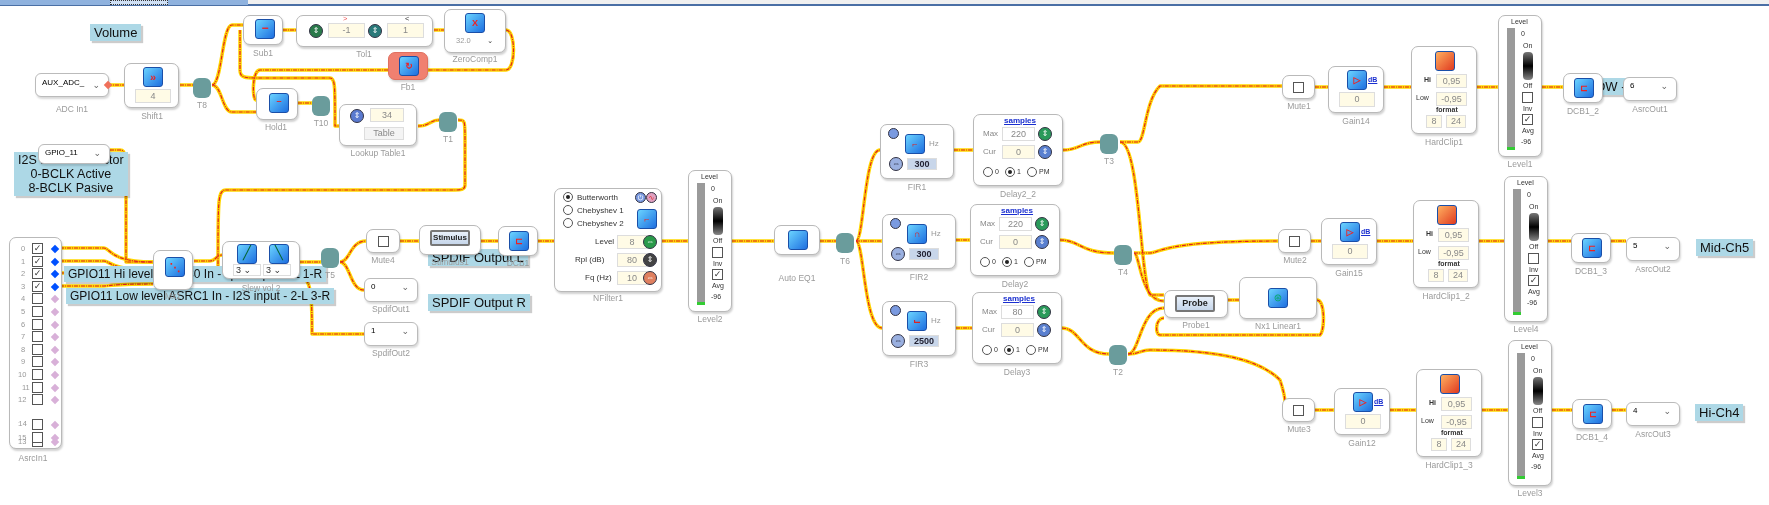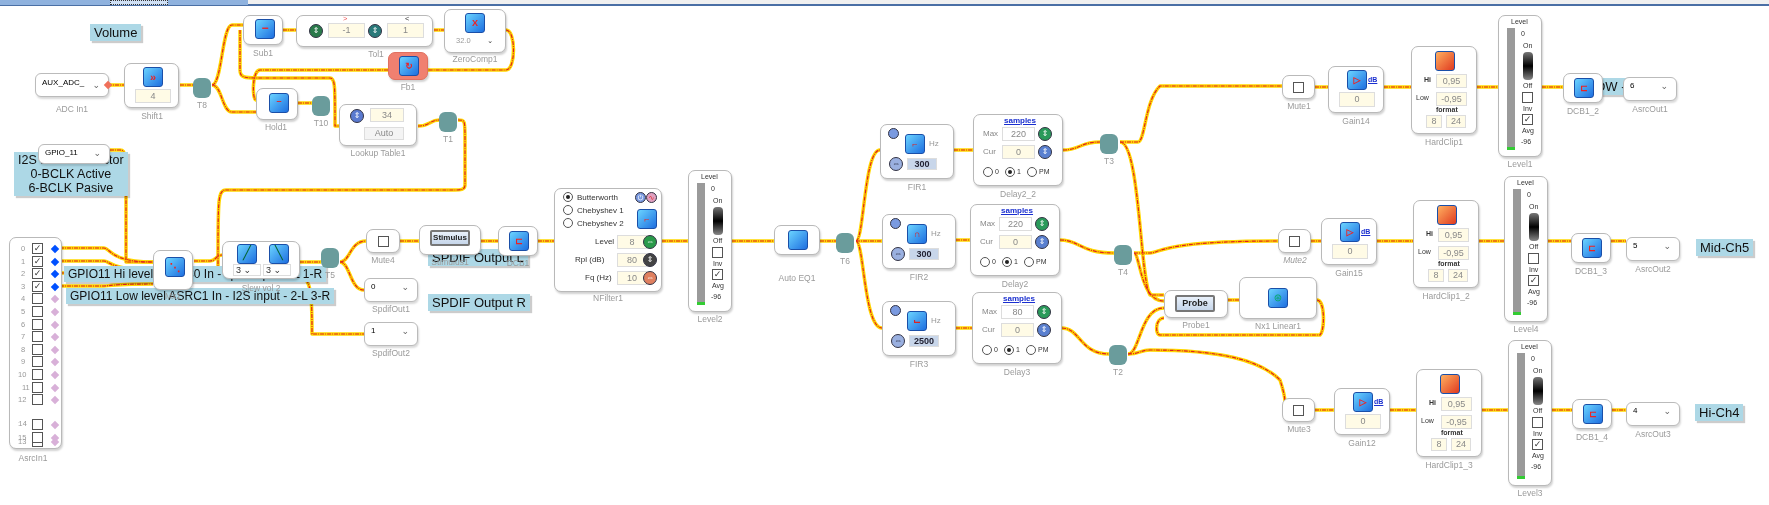--- a/index.html
+++ b/index.html
@@ -169,21 +169,21 @@
         <path d="M1552,410 H1572"></path>
         <path d="M1612,410 H1626"></path>
       </g>
   </g>
 </svg>
 
 <div class="note" style="left:90px;top:24px">Volume</div>
 <div class="note" style="left:14px;top:152px;text-align:center;line-height:14px;font-size:12.5px">
   <div>I2S BCLK Detector</div>
   <div>0-BCLK Active</div>
-  <div>6-BCLK Pasive</div>
+  <div>8-BCLK Pasive</div>
 </div>
 <div class="note" style="left:64px;top:266px;font-size:12px">GPIO11 Hi level -ASRC0 In - spdif input 0-L 1-R</div>
 <div class="note" style="left:66px;top:288px;font-size:12px">GPIO11 Low level ASRC1 In - I2S input - 2-L 3-R</div>
 <div class="note" style="left:428px;top:249px">SPDIF Output L</div>
 <div class="note" style="left:428px;top:294px">SPDIF Output R</div>
 <div class="note" style="left:1584px;top:78px">LOW - Ch6</div>
 <div class="note" style="left:1696px;top:239px">Mid-Ch5</div>
 <div class="note" style="left:1695px;top:404px">Hi-Ch4</div>
 
 <div class="sel" style="left:35px;top:73px;width:74px;height:24px">
@@ -208,21 +208,21 @@
 <div class="cap" style="left:263px;top:48px">Sub1</div>
 
 <div class="blk" style="left:296px;top:15px;width:137px;height:32px">
   <span class="small" style="left:46px;top:-2px;color:#e55">&gt;</span>
   <span class="small" style="left:108px;top:-2px">&lt;</span>
   <div class="knob" style="left:12px;top:8px;background:#2a7a4a">⇕</div>
   <div class="fld" style="left:31px;top:7px;width:37px;height:15px;line-height:13px">-1</div>
   <div class="knob" style="left:71px;top:8px;background:#2a7a7a">⇕</div>
   <div class="fld" style="left:90px;top:7px;width:37px;height:15px;line-height:13px">1</div>
 </div>
-<div class="cap" style="left:376px;top:49px">Tol1</div>
+<div class="cap" style="left:364px;top:49px">Tol1</div>
 
 <div class="blk" style="left:444px;top:9px;width:62px;height:44px">
   <div class="ico" style="left:20px;top:3px;color:#e22;font-weight:bold;text-align:center;line-height:18px">X</div>
   <span class="small" style="left:11px;top:26px;color:#999">32.0</span>
   <span class="small" style="left:42px;top:26px;color:#444">⌄</span>
 </div>
 <div class="cap" style="left:475px;top:54px">ZeroComp1</div>
 
 <div class="blk" style="left:388px;top:52px;width:40px;height:28px;background:#f08070;border-color:#e07060">
   <div class="ico" style="left:10px;top:3px;text-align:center;color:#e22;font-weight:bold;line-height:18px">↻</div>
@@ -233,21 +233,21 @@
   <div class="ico" style="left:12px;top:4px;text-align:center;color:#e22;font-weight:bold;line-height:14px">–</div>
 </div>
 <div class="cap" style="left:276px;top:122px">Hold1</div>
 
 <div class="tee" style="left:312px;top:96px"></div>
 <div class="cap" style="left:321px;top:118px">T10</div>
 
 <div class="blk" style="left:339px;top:104px;width:78px;height:42px">
   <div class="knob" style="left:10px;top:4px;background:#5a7ad0">⇕</div>
   <div class="fld" style="left:30px;top:3px;width:34px;height:14px;line-height:12px">34</div>
-  <div class="fld" style="left:24px;top:22px;width:40px;height:13px;line-height:11px;background:#f4f4f4">Auto</div>
+  <div class="fld" style="left:24px;top:22px;width:40px;height:13px;line-height:11px;background:#f4f4f4">Table</div>
 </div>
 <div class="cap" style="left:378px;top:148px">Lookup Table1</div>
 
 <div class="tee" style="left:439px;top:112px"></div>
 <div class="cap" style="left:448px;top:134px">T1</div>
 
 <div class="sel" style="left:38px;top:144px;width:72px;height:20px">
   <span class="v">GPIO_11</span>
   <span class="chev">⌄</span>
 </div>
@@ -556,21 +556,21 @@
     <div class="cap" style="left: 1123px; top: 267px;">T4</div>
     <div class="tee" style="left: 1109px; top: 345px;"></div>
     <div class="cap" style="left: 1118px; top: 367px;">T2</div>
     <div class="blk" style="left: 1282px; top: 75px; width: 33px; height: 24px;">
       <div class="chk" style="left: 10px; top: 6px;"></div>
     </div>
     <div class="cap" style="left: 1299px; top: 101px;">Mute1</div>
     <div class="blk" style="left: 1278px; top: 229px; width: 33px; height: 24px;">
       <div class="chk" style="left: 10px; top: 6px;"></div>
     </div>
-    <div class="cap" style="left: 1295px; top: 255px; font-style: italic;">Mute2</div>
+    <div class="cap" style="left: 1295px; top: 255px;">Mute2</div>
     <div class="blk" style="left: 1282px; top: 398px; width: 33px; height: 24px;">
       <div class="chk" style="left: 10px; top: 6px;"></div>
     </div>
     <div class="cap" style="left: 1299px; top: 424px;">Mute3</div>
     <div class="blk" style="left: 1328px; top: 66px; width: 56px; height: 47px;">
       <div class="ico" style="left: 18px; top: 3px; text-align: center; color: rgb(238, 34, 34); font-weight: bold; line-height: 18px;">▷</div>
       <span class="lnk" style="left: 39px; top: 9px; font-size: 7px;">dB</span>
       <div class="fld" style="left: 10px; top: 25px; width: 36px; height: 15px; line-height: 13px;">0</div>
     </div>
     <div class="cap" style="left: 1356px; top: 116px;">Gain14</div>

